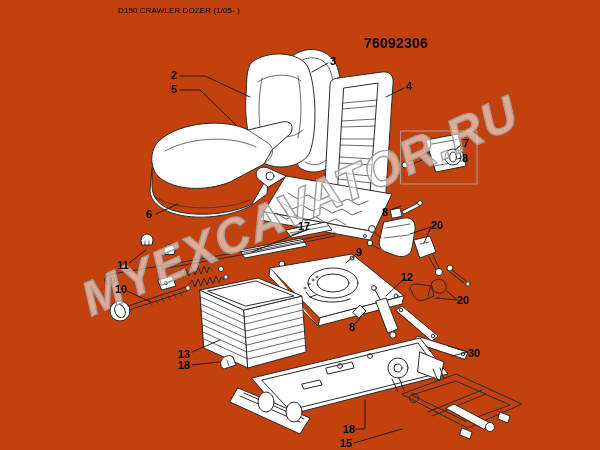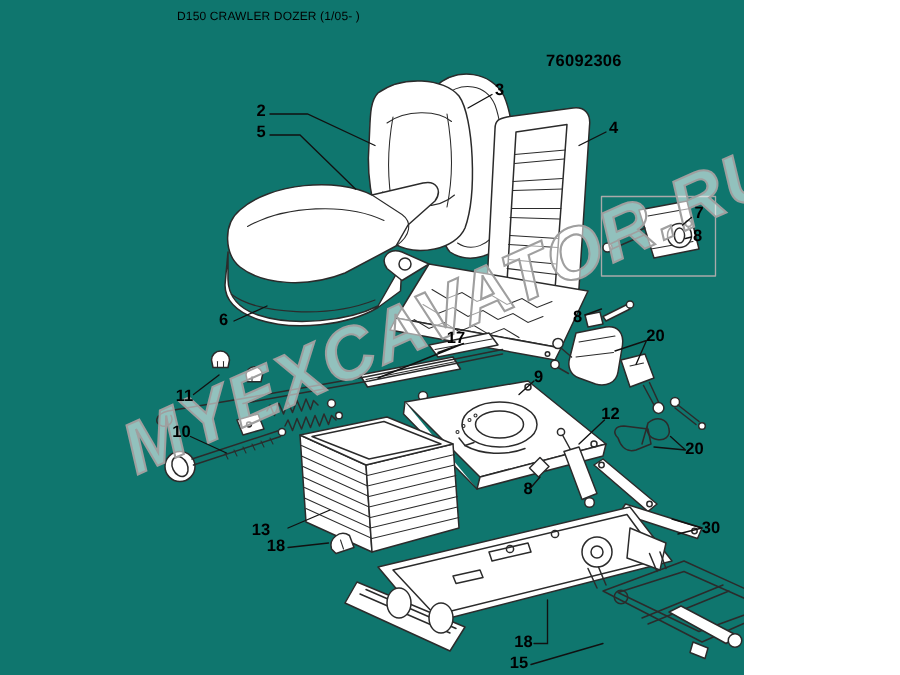--- a/index.html
+++ b/index.html
@@ -1,23 +1,23 @@
 <!DOCTYPE html>
 <html><head>
 <meta charset="utf-8">
 <style>
   html,body{margin:0;padding:0;background:#fff;}
-  .page{position:relative;width:496px;height:450px;background:#0f766e;
+  .page{position:relative;width:600px;height:450px;background:#c2410c;
         font-family:"Liberation Sans",sans-serif;color:#000;overflow:hidden;}
   .hdr{position:absolute;left:118px;font-size:8px;letter-spacing:.1px;white-space:nowrap;}
   .hdr1{top:6px;}
   .hdr2{top:19px;}
   .components{position:absolute;left:355px;top:30px;display:flex;align-items:flex-start;}
   .components .labels{font-size:10px;line-height:11px;letter-spacing:.2px;}
-  .components .pn{font-size:11px;font-weight:bold;margin-left:9px;margin-top:5px;letter-spacing:.2px;}
+  .components .pn{font-size:14px;font-weight:bold;margin-left:9px;margin-top:5px;letter-spacing:.2px;}
   svg.art{position:absolute;left:0;top:0;}
   .callout{position:absolute;transform:translate(-50%,-50%);font-size:11px;font-weight:bold;line-height:1;}
   .k{stroke:#2b2b2b;stroke-width:1;fill:#ffffff;stroke-linejoin:round;stroke-linecap:round;}
   .kn{stroke:#2b2b2b;stroke-width:1;fill:none;stroke-linejoin:round;stroke-linecap:round;}
   .kt{stroke:#2b2b2b;stroke-width:.7;fill:none;stroke-linecap:round;}
   .ld{stroke:#111;stroke-width:.9;fill:none;stroke-linecap:round;}
   .wm{font-family:"Liberation Sans",sans-serif;font-weight:bold;font-style:italic;
       fill:rgba(255,255,255,.55);stroke:#9f9f9f;stroke-width:1.4;letter-spacing:2px;}
 </style>
 </head>
@@ -273,19 +273,19 @@
   <span class="callout" style="left:465px;top:158px">8</span>
   <span class="callout" style="left:385px;top:212px">8</span>
   <span class="callout" style="left:304px;top:226px">17</span>
   <span class="callout" style="left:437px;top:225px">20</span>
   <span class="callout" style="left:359px;top:252px">9</span>
   <span class="callout" style="left:123px;top:265px">11</span>
   <span class="callout" style="left:407px;top:277px">12</span>
   <span class="callout" style="left:121px;top:289px">10</span>
   <span class="callout" style="left:463px;top:300px">20</span>
   <span class="callout" style="left:352px;top:327px">8</span>
-  <span class="callout" style="left:174px;top:354px">13</span>
+  <span class="callout" style="left:184px;top:354px">13</span>
   <span class="callout" style="left:184px;top:365px">18</span>
   <span class="callout" style="left:474px;top:353px">30</span>
   <span class="callout" style="left:349px;top:429px">18</span>
   <span class="callout" style="left:346px;top:443px">15</span>
 
 </div>
 
 </body></html>

